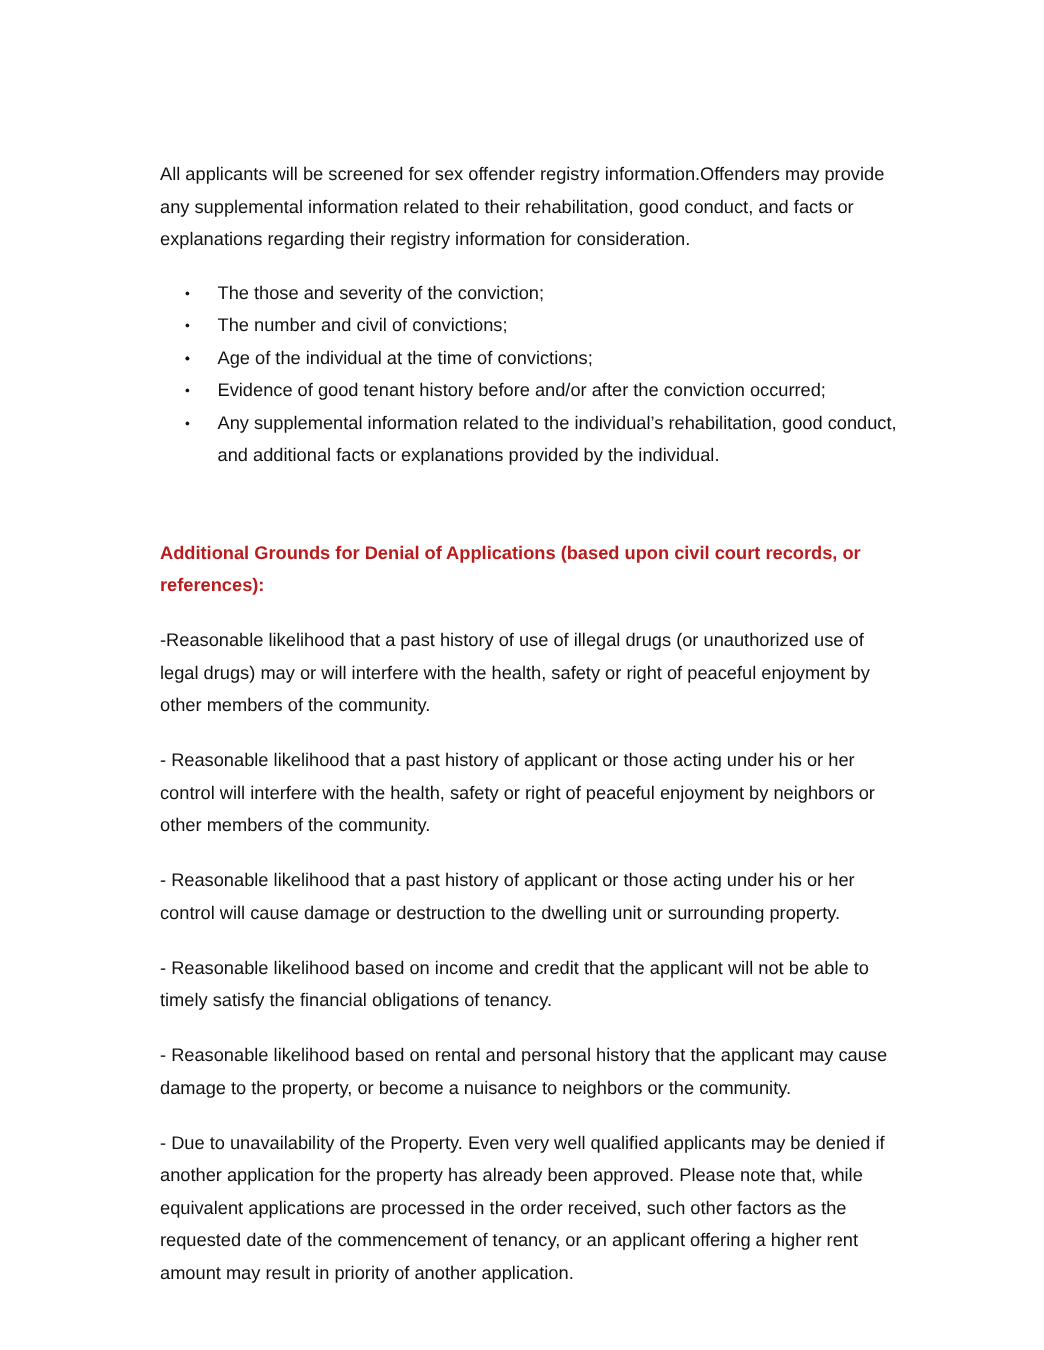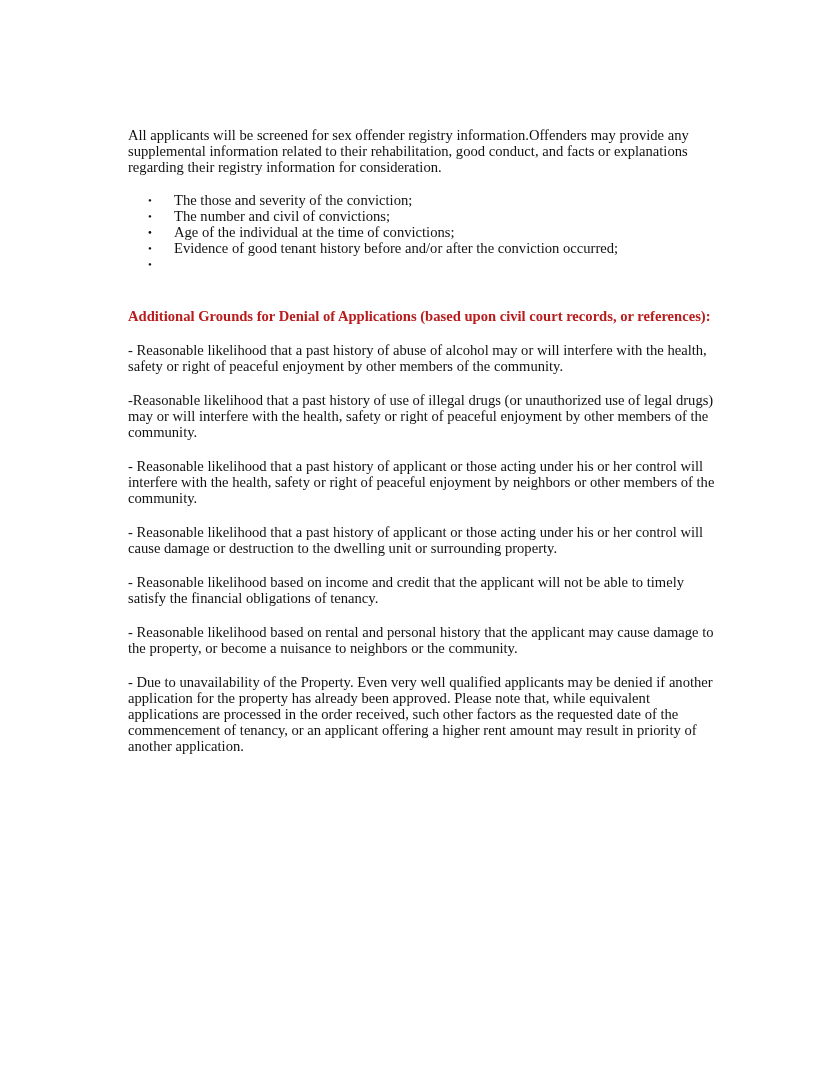--- a/index.html
+++ b/index.html
@@ -14,22 +14,21 @@
       overflow: hidden;
       font-family: "Liberation Sans", sans-serif;
       color: #111111;
     }
     .page {
       position: absolute;
       left: 128px;
       top: 127px;
       width: 590px;
       font-size: 14.6px;
-      line-height: 16px;
-      font-family: Liberation Serif, serif;
+      line-height: 26px;
     }
     p {
       margin: 0;
     }
     .gap-1 { margin-top: 18px; }
     ul.factors {
       list-style: none;
       margin: 17px 0 0 0;
       padding: 0;
     }
@@ -74,25 +73,25 @@
     <li>
       <span class="bullet">•</span>
       <span>Age of the individual at the time of convictions;</span>
     </li>
     <li>
       <span class="bullet">•</span>
       <span>Evidence of good tenant history before and/or after the conviction occurred;</span>
     </li>
     <li>
       <span class="bullet">•</span>
+      <span>Any supplemental information related to the individual’s rehabilitation, good conduct, and additional facts or explanations provided by the individual.</span>
     </li>
   </ul>
 
   <p class="heading" style="color: #b91c1c;">Additional Grounds for Denial of Applications (based upon civil court records, or references):</p>
 
-  <p class="ground">- Reasonable likelihood that a past history of abuse of alcohol may or will interfere with the health, safety or right of peaceful enjoyment by other members of the community.</p>
   <p class="ground">-Reasonable likelihood that a past history of use of illegal drugs (or unauthorized use of legal drugs) may or will interfere with the health, safety or right of peaceful enjoyment by other members of the community.</p>
   <p class="ground">- Reasonable likelihood that a past history of applicant or those acting under his or her control will interfere with the health, safety or right of peaceful enjoyment by neighbors or other members of the community.</p>
   <p class="ground">- Reasonable likelihood that a past history of applicant or those acting under his or her control will cause damage or destruction to the dwelling unit or surrounding property.</p>
   <p class="ground">- Reasonable likelihood based on income and credit that the applicant will not be able to timely satisfy the financial obligations of tenancy.</p>
   <p class="ground">- Reasonable likelihood based on rental and personal history that the applicant may cause damage to the property, or become a nuisance to neighbors or the community.</p>
   <p class="ground">- Due to unavailability of the Property. Even very well qualified applicants may be denied if another application for the property has already been approved. Please note that, while equivalent applications are processed in the order received, such other factors as the requested date of the commencement of tenancy, or an applicant offering a higher rent amount may result in priority of another application.</p>
 </div>
 
 </body></html>

